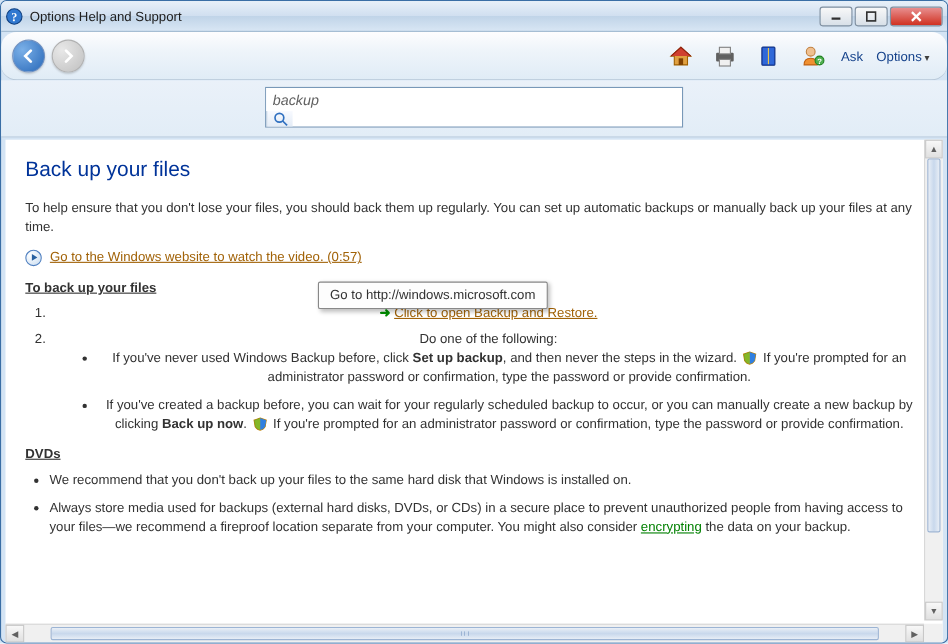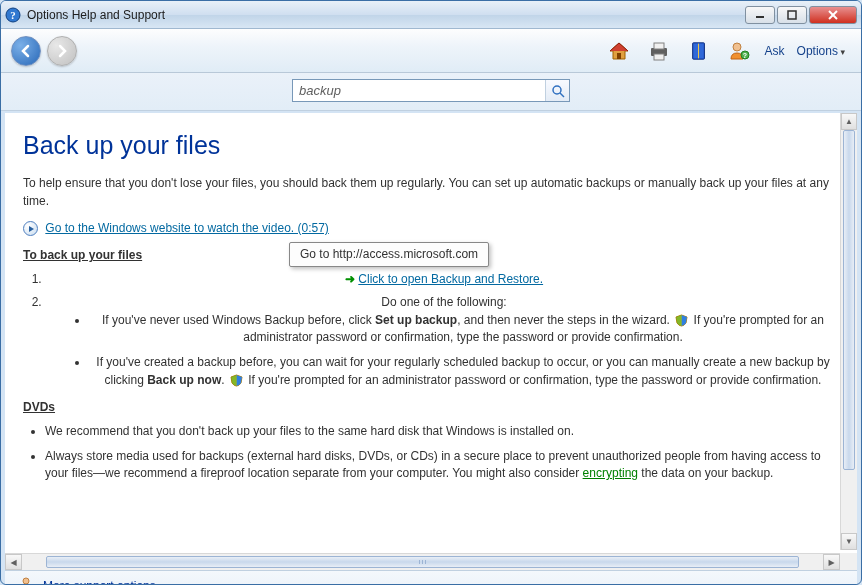--- a/index.html
+++ b/index.html
@@ -38,20 +38,21 @@
 }
 .win-btn.close { width: 48px; background: linear-gradient(to bottom, #e89090, #d03020); color: #fff; }
 
 .toolbar {
   height: 44px;
   background: linear-gradient(to bottom, #fdfdfe 0%, #eef4fa 40%, #e0ecf6 100%);
   display: flex;
   align-items: center;
   padding: 0 10px;
   border-bottom: 1px solid #b8c8d8;
+  border-radius: 14px;
 }
 .nav-btn {
   width: 30px; height: 30px;
   border-radius: 50%;
   border: 1px solid #7090c0;
   background: radial-gradient(circle at 30% 30%, #7bb0e8, #2868b8);
   display: flex; align-items: center; justify-content: center;
   margin-right: 6px;
   box-shadow: 0 1px 2px rgba(0,0,0,.2);
 }
@@ -67,24 +68,25 @@
 .toolbar-text.dd::after { content: " ▾"; font-size: 9px; color:#404040; }
 
 .searchbar {
   background: linear-gradient(to bottom, #eaf1f9, #e2edf7);
   padding: 6px 0 8px 0;
   display: flex;
   justify-content: center;
   border-bottom: 1px solid #c0d0e0;
 }
 .search-wrap {
-  width: 278px;
+  width: 380px;
   display: flex;
   border: 1px solid #7898b8;
   background: #fff;
+  flex-direction: column;
 }
 .search-input {
   flex: 1;
   border: none;
   padding: 3px 6px;
   font-size: 13px;
   outline: none;
   font-style: italic;
   color: #606060;
 }
@@ -103,28 +105,28 @@
   margin: 2px 4px 0 4px;
 }
 .content {
   height: 437px;
   overflow: hidden;
   padding: 14px 20px 14px 18px;
   color: #323232;
   line-height: 1.45;
   position: relative;
 }
-.content h1 { color: #003399; font-size: 25px; font-weight: normal; margin-bottom: 12px; }
+.content h1 { color: #003399; font-size: 19px; font-weight: normal; margin-bottom: 12px; }
 .content p { margin-bottom: 10px; }
 .content .sub { font-weight: bold; margin: 10px 0 6px 0; text-decoration: underline; }
 .content ol { margin-left: 22px; margin-bottom: 8px; }
 .content ol > li { margin-bottom: 6px; padding-left: 6px; text-align: center; }
 .content ul { margin-left: 38px; margin-bottom: 8px; list-style: disc; }
 .content ul > li { margin-bottom: 8px; }
-a.link { color: #0369a1; text-decoration: underline; }
+a.link { color: #a16207; text-decoration: underline; }
 a.greenlink { color: #008000; }
 .play-icon {
   display: inline-flex; width: 15px; height: 15px;
   border: 1px solid #5080c0; border-radius: 50%;
   align-items: center; justify-content: center;
   vertical-align: middle; margin-right: 4px;
   background: radial-gradient(circle at 30% 30%, #fff, #c8dcf0);
 }
 .play-icon::before { content: ""; border-left: 5px solid #2860a0; border-top: 3px solid transparent; border-bottom: 3px solid transparent; margin-left: 1px; }
 .green-arrow { color: #009000; font-weight: bold; }
@@ -316,21 +318,21 @@
       </li>
     </ol>
     <p class="sub">DVDs</p>
     <ul style="margin-left:22px">
       <li>We recommend that you don't back up your files to the same hard disk that Windows is installed on.</li>
       <li>
         <span>Always store media used for backups (external hard disks, DVDs, or CDs) in a secure place to prevent unauthorized people from having access to your files—we recommend a fireproof location separate from your computer. You might also consider </span><a href="#" class="greenlink">encrypting</a><span> the data on your backup.</span>
       </li>
     </ul>
 
-    <div class="tooltip">Go to http://access.microsoft.com</div>
+    <div class="tooltip">Go to http://windows.microsoft.com</div>
   </div>
 
   <div class="vscroll">
     <div class="arrow">▲</div>
     <div class="thumb"></div>
     <div class="arrow" style="position:absolute;bottom:0;left:0;right:0">▼</div>
   </div>
   <div class="hscroll">
     <div class="arrow">◀</div>
     <div class="track">

